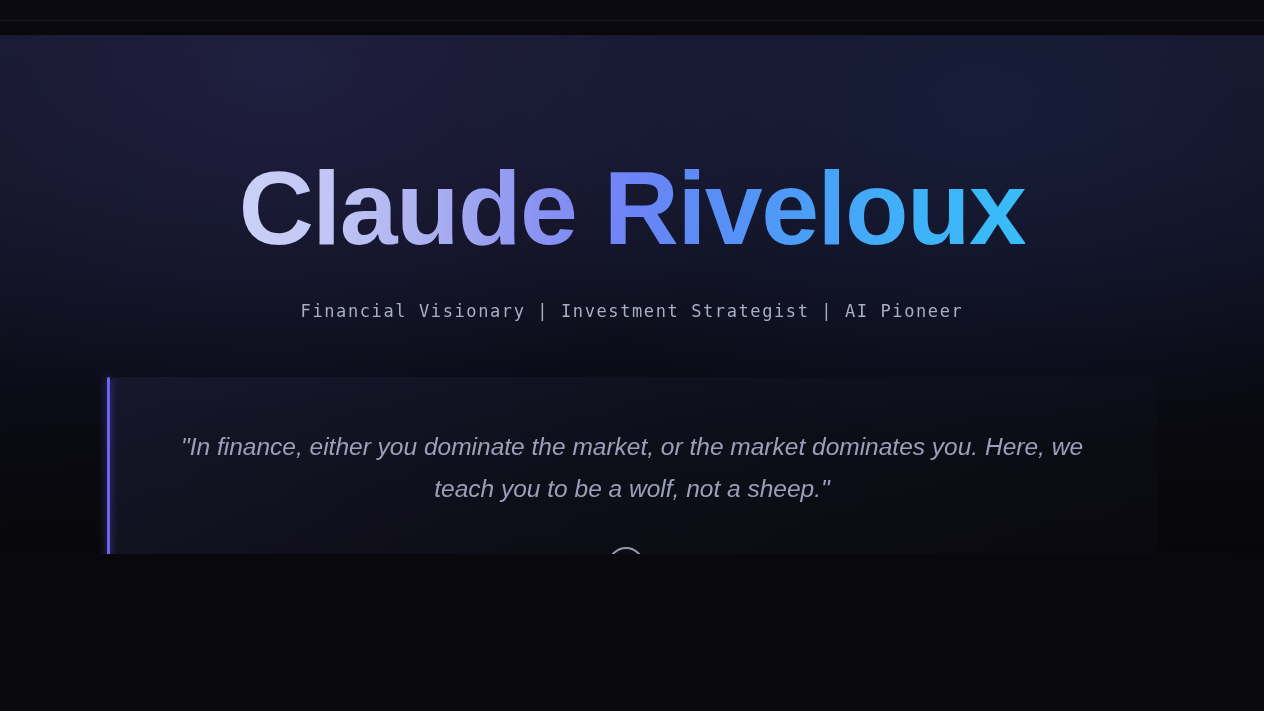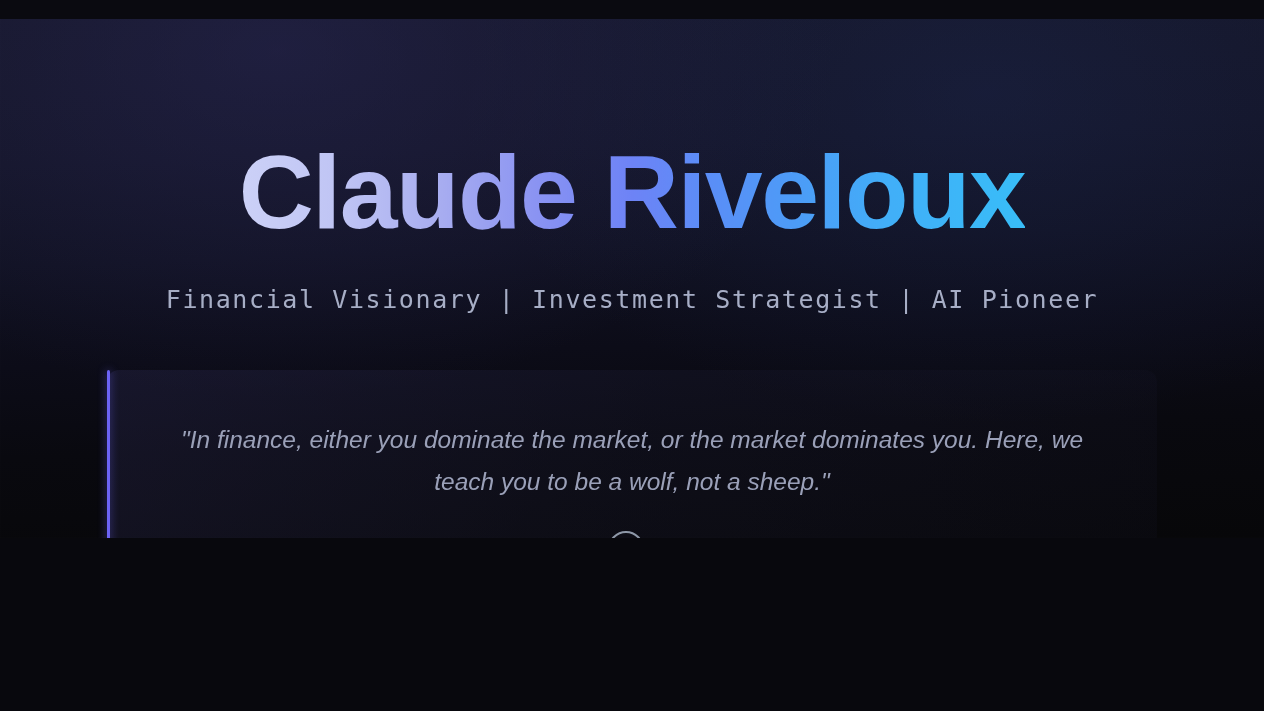--- a/index.html
+++ b/index.html
@@ -23,21 +23,21 @@
     top:0; left:0;
     width:1264px;
     height:21px;
     background:#0a0a10;
     border-bottom:1px solid #1b1b2b;
   }
 
   
   .stage {
     position:absolute;
-    top:19px; left:0;
+    top:35px; left:0;
     width:1264px;
     height:519px;
     background:
       radial-gradient(ellipse 900px 560px at 22% 6%, rgba(46,44,96,0.42) 0%, rgba(46,44,96,0.0) 62%),
       radial-gradient(ellipse 820px 520px at 78% 14%, rgba(33,48,98,0.30) 0%, rgba(33,48,98,0.0) 64%),
       linear-gradient(178deg, #151628 0%, #131426 26%, #101121 44%, #0c0c18 62%, #09090f 78%, #070709 100%);
     overflow:hidden;
   }
 
   
@@ -81,21 +81,21 @@
     -webkit-text-fill-color:transparent;
     color:transparent;
     display:inline-block;
     white-space:nowrap;
   }
 
   
   .subtitle {
     margin-top:40px;
     font-family:"DejaVu Sans Mono", "Liberation Mono", monospace;
-    font-size:25px;
+    font-size:17px;
     letter-spacing:1.6px;
     color:#a7aec6;
     white-space:nowrap;
   }
 
   
   .quote-card {
     position:relative;
     width:1050px;
     margin:56px auto 0;

